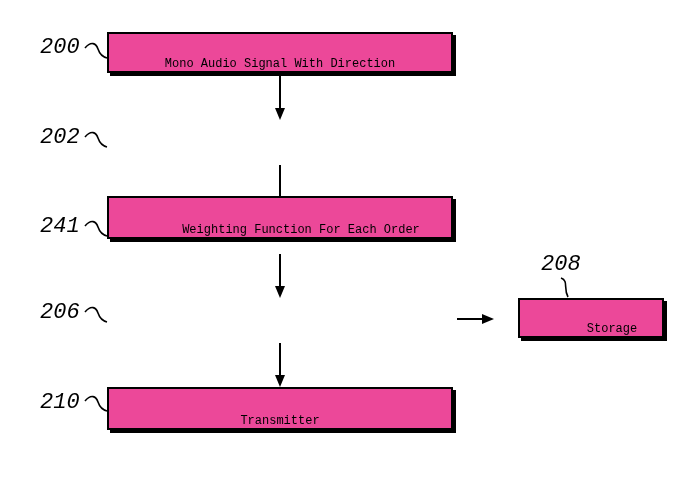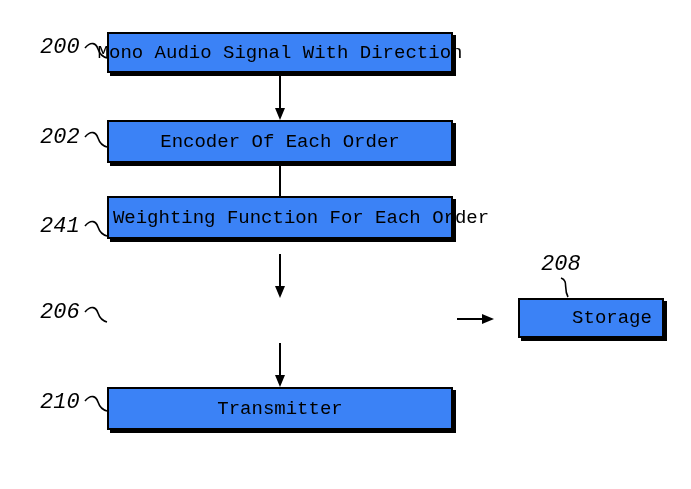--- a/index.html
+++ b/index.html
@@ -18,27 +18,27 @@
   .wires {
     position: absolute;
     left: 0;
     top: 0;
     width: 691px;
     height: 489px;
   }
   .node {
     position: absolute;
     box-sizing: border-box;
-    background: #3b82f6;
+    background: #ec4899;
     border: 2px solid #000000;
     box-shadow: 3px 3px 0 0 #000000;
     display: flex;
-    align-items: center;
+    align-items: flex-end;
     justify-content: center;
-    font-size: 19px;
+    font-size: 12px;
     color: #000000;
     white-space: nowrap;
   }
   .ref {
     position: absolute;
     font-style: italic;
     font-size: 22px;
     color: #000000;
     line-height: 1.1;
     white-space: nowrap;
@@ -84,23 +84,20 @@
   <div class="ref" style="left:40px; top:126px;">202</div>
   <div class="ref" style="left:40px; top:215px;">241</div>
   <div class="ref" style="left:40px; top:301px;">206</div>
   <div class="ref" style="left:541px; top:253px;">208</div>
   <div class="ref" style="left:40px; top:391px;">210</div>
 
   <div class="node" style="left:107px; top:32px; width:346px; height:41px;">
     <span>Mono Audio Signal With Direction</span>
   </div>
 
-  <div class="node" style="left:107px; top:120px; width:346px; height:43px;">
-    <span>Encoder Of Each Order</span>
-  </div>
 
   <div class="node" style="left:107px; top:196px; width:346px; height:43px;padding-left:42px;">
     <span>Weighting Function For Each Order</span>
   </div>
 
 
   <div class="node" style="left:518px; top:298px; width:146px; height:40px;padding-left:42px;">
     <span>Storage</span>
   </div>
 

